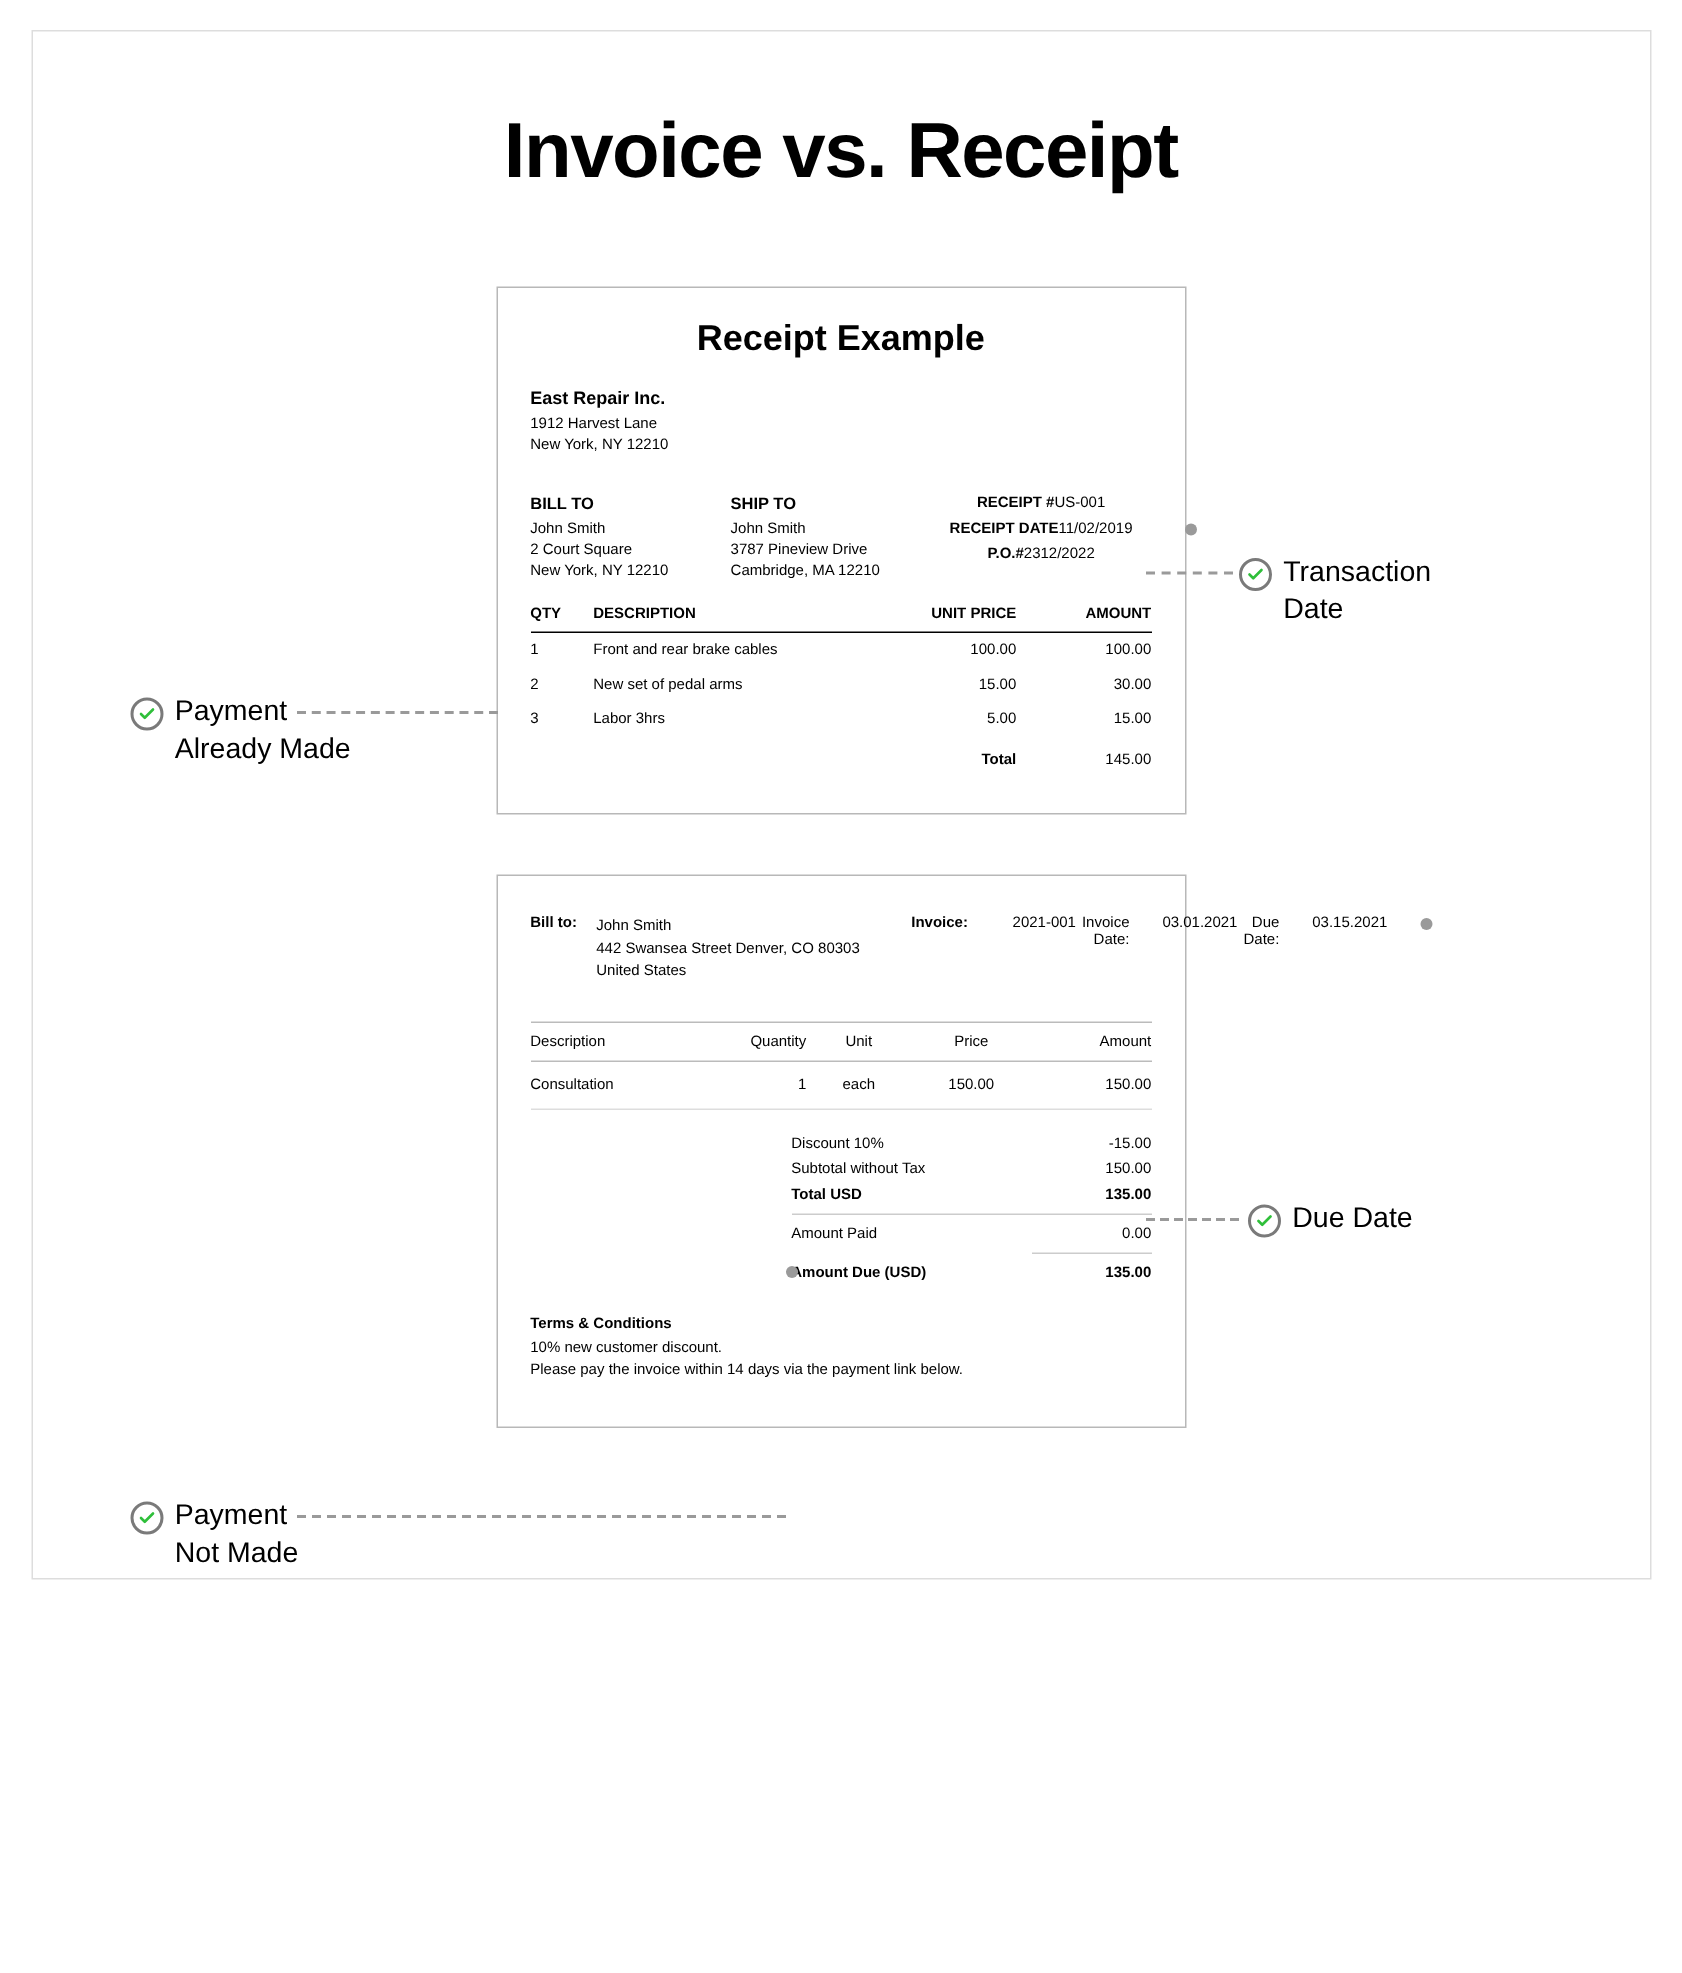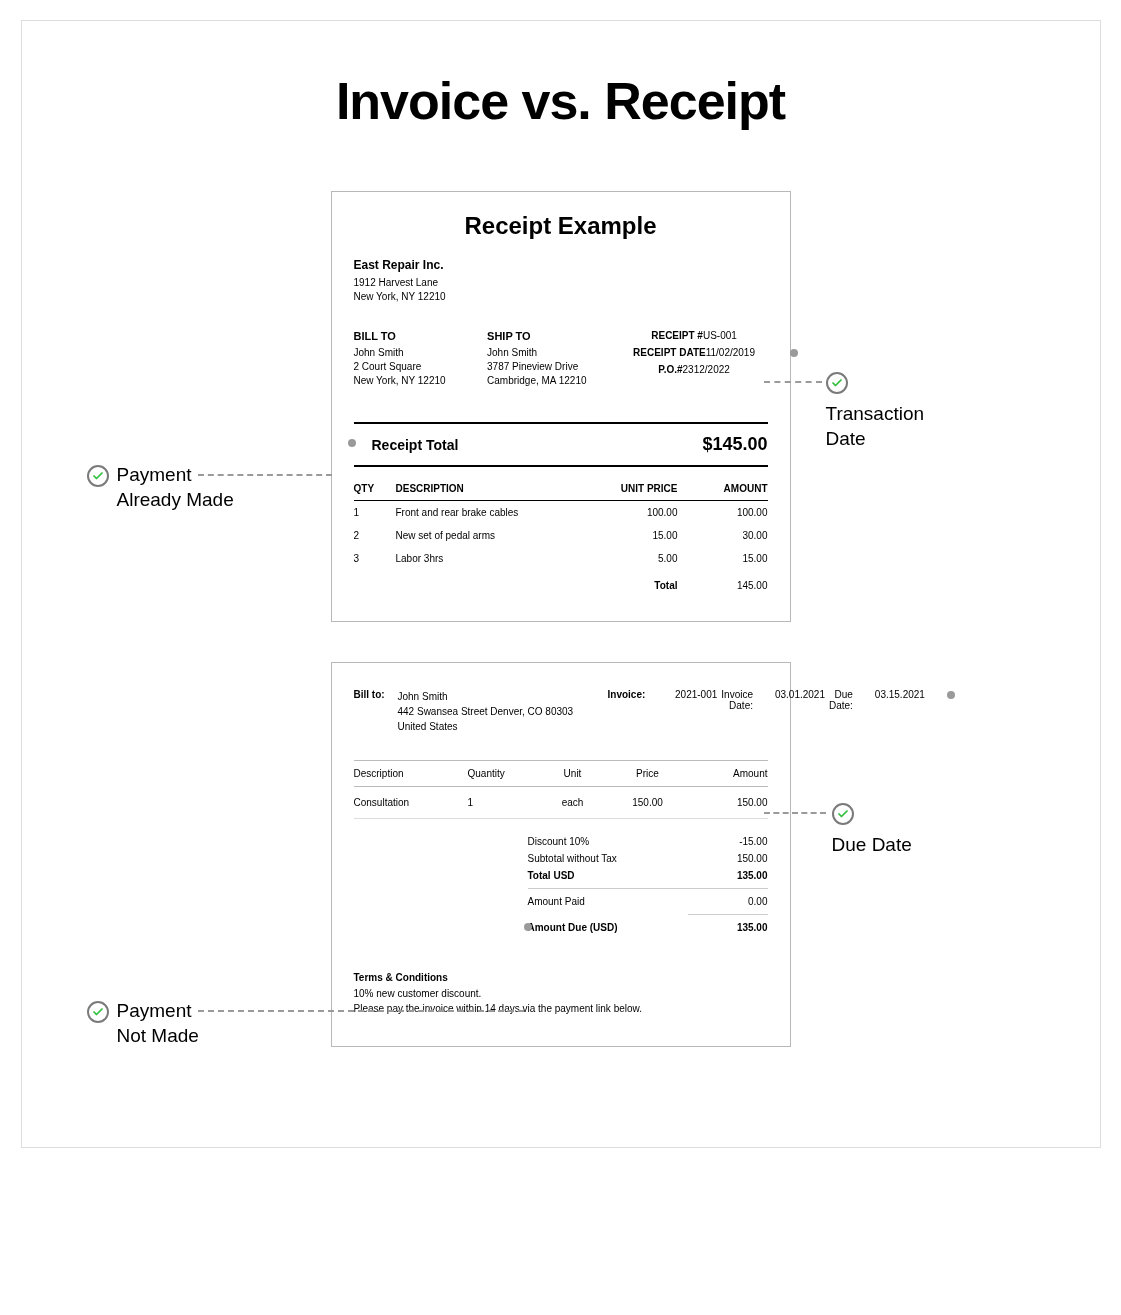--- a/index.html
+++ b/index.html
@@ -113,50 +113,50 @@
   padding: 7px 0;
   margin-top: 26px;
 }
 .inv-table-row {
   display: flex;
   font-size: 10px;
   padding: 10px 0;
   border-bottom: 1px solid #ddd;
 }
 .ic-desc { flex: 1.2; }
-.ic-qty { width: 70px; text-align: left; }
+.ic-qty { width: 70px; text-align: right; }
 .ic-unit { width: 70px; text-align: center; }
 .ic-price { width: 80px; text-align: center; }
 .ic-amt { width: 80px; text-align: right; }
 .summary {
   margin-top: 14px;
   font-size: 10px;
 }
 .summary .srow {
   display: flex;
   padding: 3px 0;
 }
 .summary .sgap { flex: 1; }
 .summary .slbl { width: 160px; }
 .summary .sval { width: 80px; text-align: right; }
 .summary .bold { font-weight: 700; }
 .summary .sep { border-top: 1px solid #ccc; margin: 4px 0 4px auto; width: 240px; }
 .summary .short-sep { border-top: 1px solid #ccc; margin: 4px 0 4px auto; width: 80px; }
-.terms { font-size: 10px; margin-top: 36px; }
+.terms { font-size: 10px; margin-top: 20px; }
 .terms .thdr { font-weight: 700; margin-bottom: 3px; }
 .terms .tline { line-height: 1.5; }
 
 .callout {
   position: absolute;
   display: flex;
   align-items: flex-start;
   gap: 8px;
   font-size: 19px;
 }
-.callout.right { flex-direction: column; }
+.callout.right { flex-direction: row; }
 .callout.left { flex-direction: row; }
 .check-icon {
   width: 22px; height: 22px;
   border: 2px solid #7a7a7a;
   border-radius: 50%;
   display: flex;
   align-items: center;
   justify-content: center;
   flex-shrink: 0;
   margin-top: 2px;
@@ -207,25 +207,20 @@
             <span>11/02/2019</span>
             <span class="dot-anchor" id="dot-receipt-date" style="right:-30px; top:2px;"></span>
           </div>
           <div class="meta-row">
               <span class="lbl">P.O.#</span>
               <span>2312/2022</span>
             </div>
         </div>
       </div>
 
-      <div class="total-bar">
-        <span class="dot-anchor" id="dot-receipt-total" style="left:-6px; top:15px;"></span>
-        <span class="lbl" style="margin-left:18px;">Receipt Total</span>
-        <span class="val">$145.00</span>
-      </div>
 
       <div class="items-hdr">
         <div class="c-qty">QTY</div>
         <div class="c-desc">DESCRIPTION</div>
         <div class="c-unit">UNIT PRICE</div>
         <div class="c-amt">AMOUNT</div>
       </div>
       <div id="receipt-items">
           <div class="items-row">
             <div class="c-qty">1</div>

